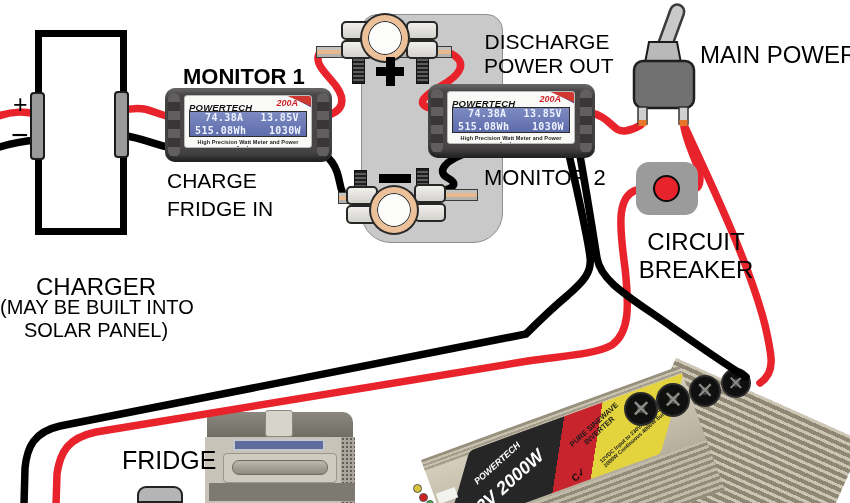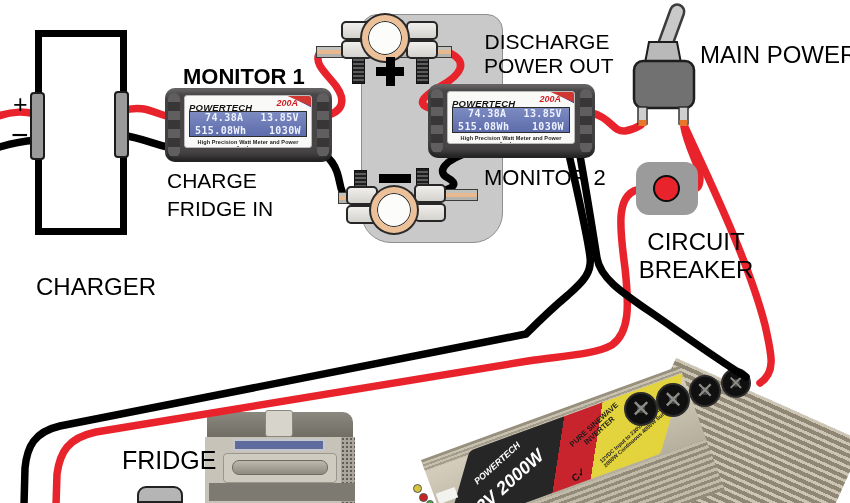--- a/index.html
+++ b/index.html
@@ -226,19 +226,20 @@
     <rect x="54.5" y="120" width="8" height="6" fill="#e8772b"></rect>
   </svg>
 
   <div class="abs" id="breaker-body">
     <div class="abs" id="breaker-btn"></div>
   </div>
 
   <div class="lbl" style="left:183px;top:64px;font-size:22px;font-weight:bold;">MONITOR 1</div>
   <div class="lbl" style="left:167px;top:167px;font-size:21px;line-height:1.32;"><span>CHARGE</span><br><span>FRIDGE IN</span></div>
   <div class="lbl ctr" style="left:0;top:245px;width:192px;font-size:24px;"><br><span>CHARGER</span></div>
+  <div class="lbl ctr" style="left:0;top:296px;width:192px;font-size:20px;"><span>(MAY BE BUILT INTO</span><br><span>SOLAR PANEL)</span></div>
   <div class="lbl ctr" style="left:484px;top:30px;width:126px;font-size:21px;"><span>DISCHARGE</span><br><span>POWER OUT</span></div>
   <div class="lbl" style="left:476px;top:165px;font-size:22px;margin-left:8px;">MONITOR 2</div>
   <div class="lbl ctr" style="left:700px;top:41px;width:150px;font-size:24px;"><span>MAIN POWER</span><br></div>
   <div class="lbl" style="left:122px;top:446px;font-size:25px;">FRIDGE</div>
   <div class="lbl ctr" style="left:628px;top:228px;width:136px;font-size:24px;"><span>CIRCUIT</span><br><span>BREAKER</span></div>
 
 </div>
 
 </body></html>

